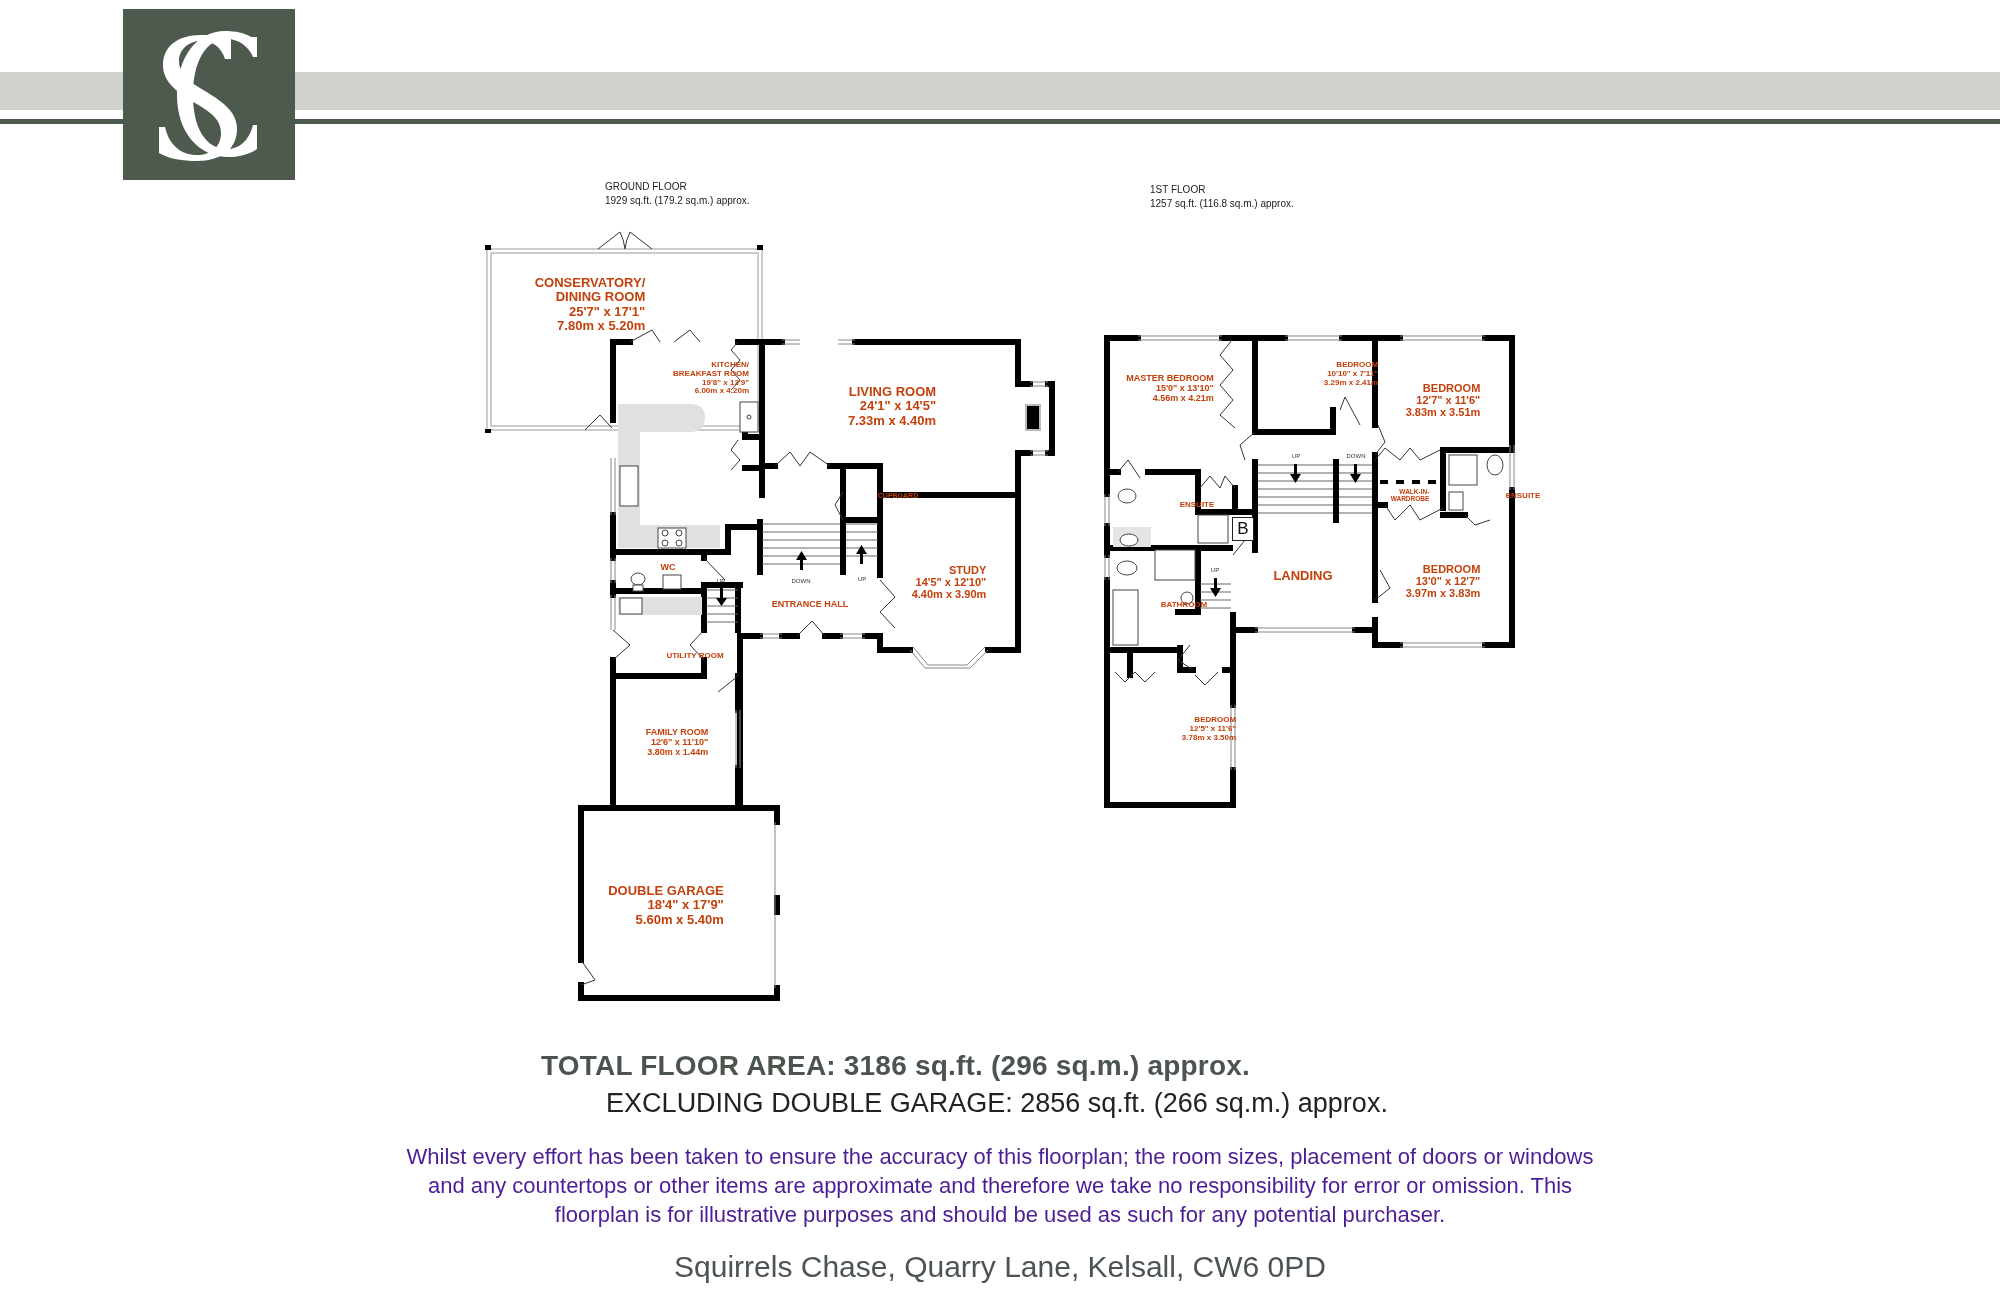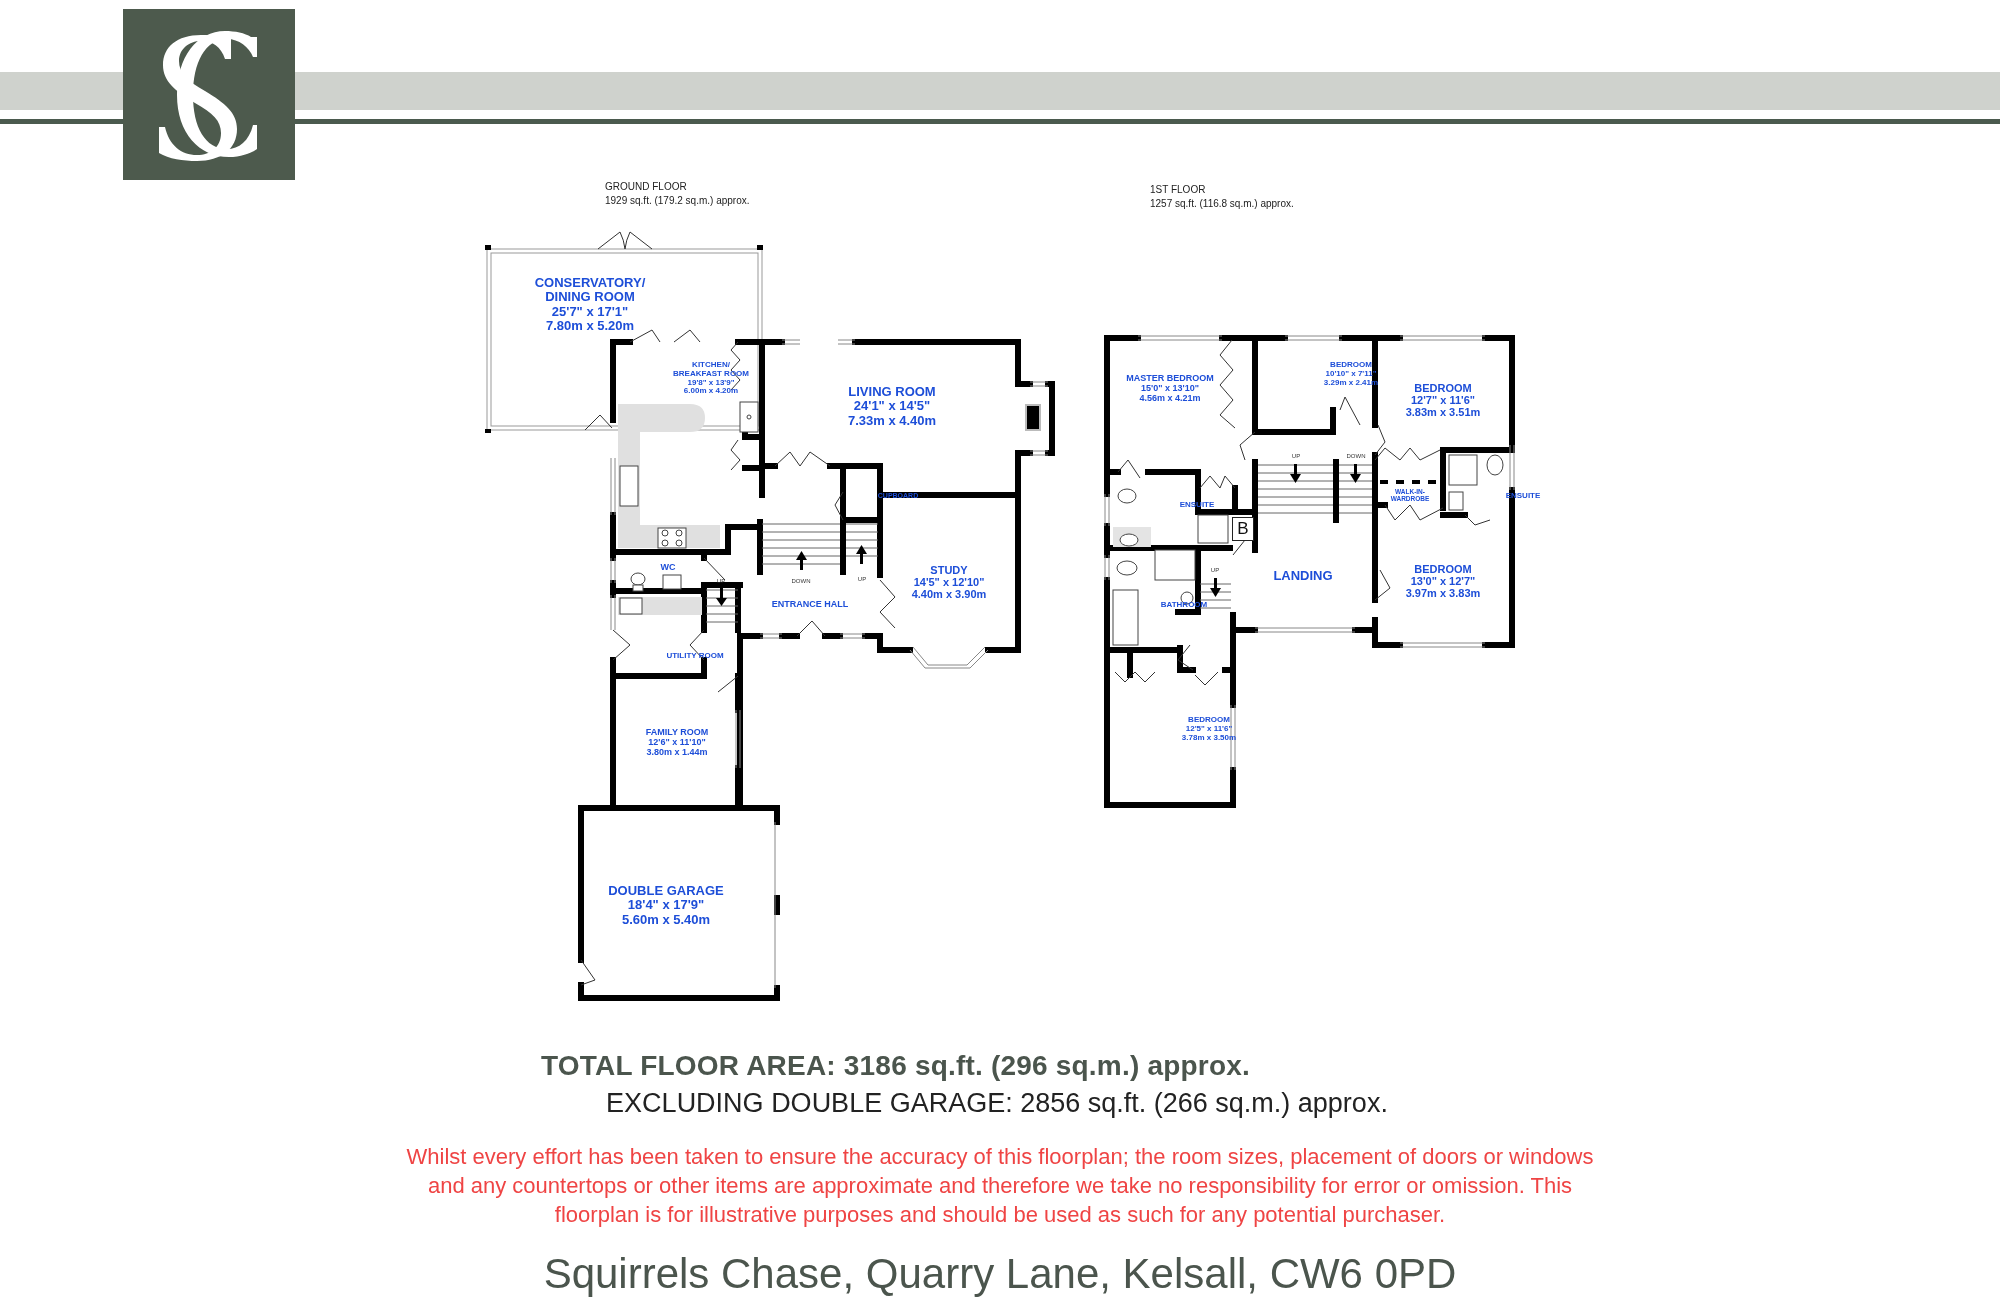--- a/index.html
+++ b/index.html
@@ -8,31 +8,31 @@
   .band-gray { top: 72px; height: 38px; background: #cfd2cd; }
   .band-line { top: 119px; height: 5px; background: #4b5a4e; }
   .logo { position: absolute; left: 123px; top: 9px; width: 172px; height: 171px; background: #4d5a4d; display: flex; align-items: center; justify-content: center; }
   .logo svg { width: 140px; height: 140px; }
   .floor-title { position: absolute; text-align: left; color: #222; font-size: 10px; line-height: 14px; }
   .floor-title .name { display: block; }
   .floor-title .area { display: block; }
   .gf-title { left: 605px; top: 180px; width: 300px; }
   .ff-title { left: 1150px; top: 183px; width: 300px; }
   .plan { position: absolute; left: 0; top: 0; width: 2000px; height: 1312px; }
-  .room-label { position: absolute; text-align: center; font-weight: bold; color: #1d4ed8; line-height: 1.1; white-space: nowrap; transform: translateX(-50%); }
+  .room-label { position: absolute; text-align: right; font-weight: bold; color: #c2410c; line-height: 1.1; white-space: nowrap; transform: translateX(-50%); }
   .room-label span { display: block; }
   .rl-lg { font-size: 13px; }
   .rl-md { font-size: 11px; }
   .rl-sm { font-size: 9px; }
   .rl-xs { font-size: 8px; margin-left: 36px; }
   .tiny { position: absolute; font-size: 6px; color: #333; transform: translateX(-50%); }
   .footer-total { position: absolute; left: 0; width: 1791px; top: 1050px; text-align: center; font-weight: bold; font-size: 28px; color: #4b554d; letter-spacing: 0.2px; }
   .footer-excl { position: absolute; left: 0; width: 1994px; top: 1088px; text-align: center; font-size: 27px; color: #222; }
-  .disclaimer { position: absolute; left: 395px; width: 1210px; top: 1142px; text-align: center; font-size: 22px; line-height: 29px; color: #ef4444; }
-  .address { position: absolute; left: 0; width: 2000px; top: 1250px; text-align: center; font-size: 42px; color: #4b554d; }
+  .disclaimer { position: absolute; left: 395px; width: 1210px; top: 1142px; text-align: center; font-size: 22px; line-height: 29px; color: #4c1d95; }
+  .address { position: absolute; left: 0; width: 2000px; top: 1250px; text-align: center; font-size: 30px; color: #4b554d; }
   .b-box { position: absolute; left: 1232px; top: 517px; width: 20px; height: 22px; border: 1.5px solid #222; font-size: 17px; line-height: 22px; text-align: center; color: #111; background: #fff; }
 </style>
 </head>
 <body>
 
 <div class="band band-gray"></div>
 <div class="band band-line"></div>
 
 <div class="logo">
   <svg viewBox="0 0 140 140">

